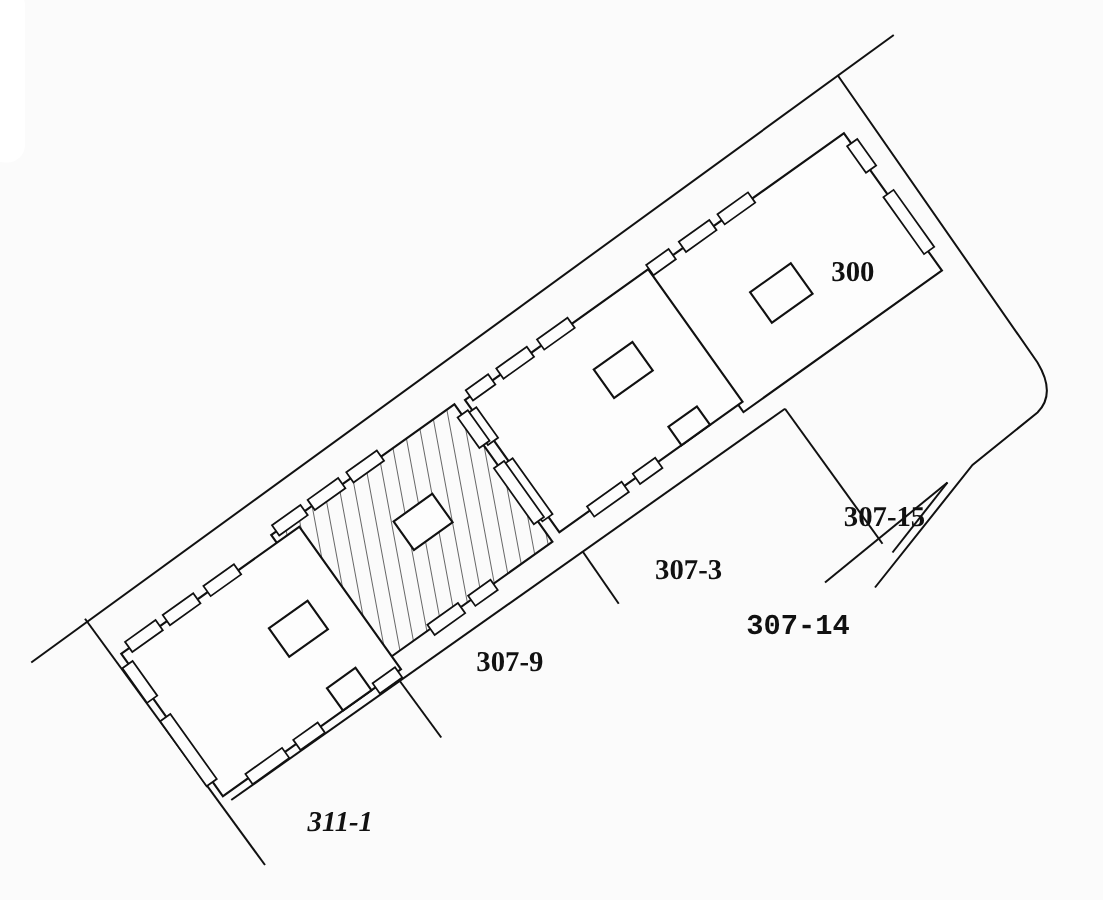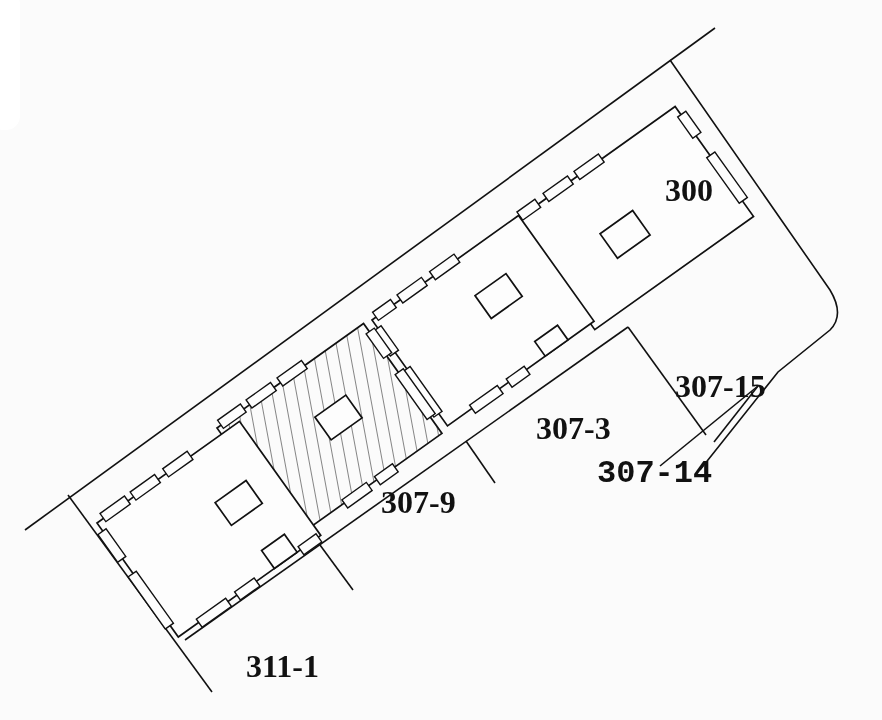--- a/index.html
+++ b/index.html
@@ -1,21 +1,21 @@
 <!DOCTYPE html>
 <html><head>
 <meta charset="utf-8">
 <style>
   html,body{margin:0;padding:0;background:#fbfbfb;}
   body{width:882px;height:720px;position:relative;overflow:hidden;font-family:"Liberation Serif","DejaVu Serif",serif;}
   #plan{position:absolute;left:0;top:0;width:882px;height:720px;}
   .ln{stroke:#111;stroke-width:1.6;fill:none;stroke-linejoin:miter;}
   .bld{stroke:#111;stroke-width:1.7;fill:#fdfdfd;}
   .win{stroke:#111;stroke-width:1.4;fill:#fdfdfd;}
-  .lbl{position:absolute;font-family:"Liberation Serif","DejaVu Serif",serif;font-weight:bold;font-size:32px;color:#111;letter-spacing:0px;white-space:nowrap;line-height:1;}
+  .lbl{position:absolute;font-family:"Liberation Serif","DejaVu Serif",serif;font-weight:bold;font-size:23px;color:#111;letter-spacing:0px;white-space:nowrap;line-height:1;margin-top:32px;}
   .blob{position:absolute;background:#ffffff;border-radius:14px;}
 </style>
 </head>
 <body>
 
 <div class="blob" style="left:-10px;top:-10px;width:30px;height:140px;"></div>
 
 <svg id="plan" viewBox="0 0 882 720" xmlns="http://www.w3.org/2000/svg">
   <defs>
     <pattern id="hatch" patternUnits="userSpaceOnUse" width="12" height="12" patternTransform="rotate(25)">
@@ -92,16 +92,16 @@
     <rect class="win" x="-6" y="62" width="10" height="64"></rect>
     <rect class="win" x="25" y="136" width="36" height="10"></rect>
     <rect class="win" x="72" y="136" width="24" height="10"></rect>
     <rect class="bld" x="118" y="118" width="28" height="22"></rect>
     <rect class="win" x="150" y="136" width="22" height="10"></rect>
   </g>
 </svg>
 
 <div class="lbl" style="left:665px;top:174px;">300</div>
 <div class="lbl" style="left:675px;top:370px;font-family:Liberation Serif, serif;">307-15</div>
-<div class="lbl" style="left:536px;top:412px;">307-3</div>
+<div class="lbl" style="left:524px;top:412px;">307-3</div>
 <div class="lbl" style="left:597px;top:458px;font-family:Liberation Mono, monospace;">307-14</div>
 <div class="lbl" style="left:381px;top:486px;">307-9</div>
-<div class="lbl" style="left:246px;top:650px;">311-1</div>
+<div class="lbl" style="left:246px;top:614px;font-style:italic;">311-1</div>
 
 </body></html>

